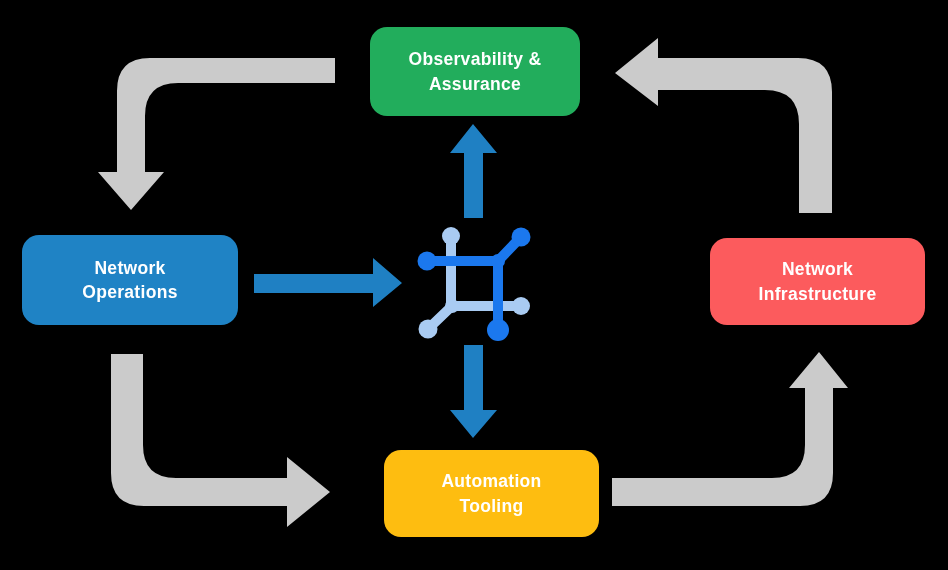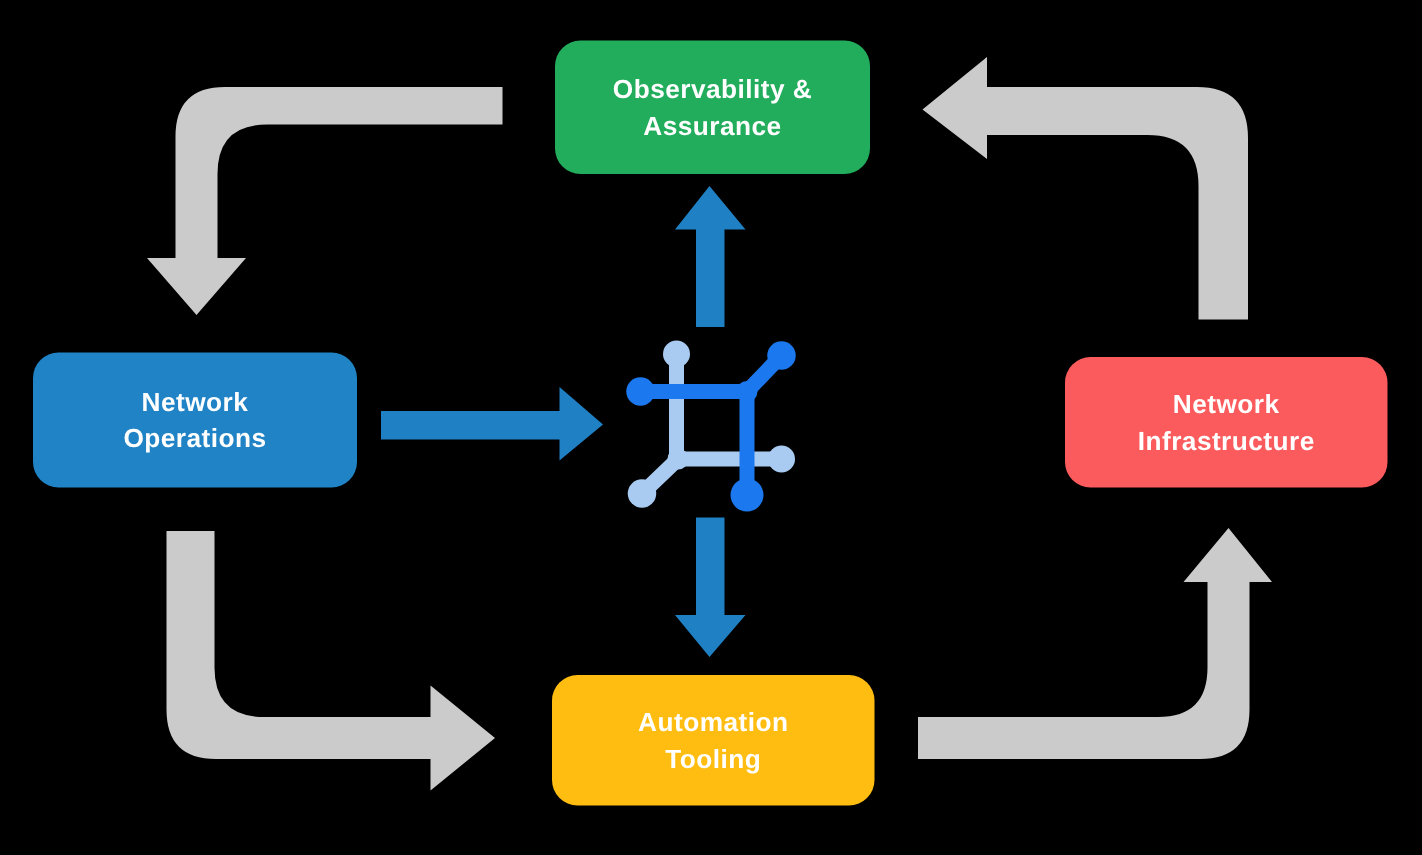--- a/index.html
+++ b/index.html
@@ -35,21 +35,21 @@
     color: #FFFFFF;
     font-size: 17.5px;
     font-weight: 600;
     line-height: 1.38;
     letter-spacing: 0.3px;
     white-space: pre-line;
   }
   .node-top    { left: 370px; top: 27px;  width: 210px; height: 89px; background: #22AD5C; }
   .node-left   { left: 22px;  top: 235px; width: 216px; height: 90px; background: #1F83C5; }
   .node-right  { left: 710px; top: 238px; width: 215px; height: 87px; background: #FC5B5D; }
-  .node-bottom { left: 368px; top: 450px; width: 215px; height: 87px; background: #FEBD10; }
+  .node-bottom { left: 384px; top: 450px; width: 215px; height: 87px; background: #FEBD10; }
 </style>
 </head>
 <body>
 
 <div class="canvas">
 
   <svg class="arrow-layer" viewBox="0 0 948 570" xmlns="http://www.w3.org/2000/svg">
 
     <g stroke="none" fill="#CBCBCB">
       <path d="M335,58 H150 Q117,58 117,91 V172 H98 L131,210 L164,172 H145 V116 Q145,83 178,83 H335 Z"></path>

